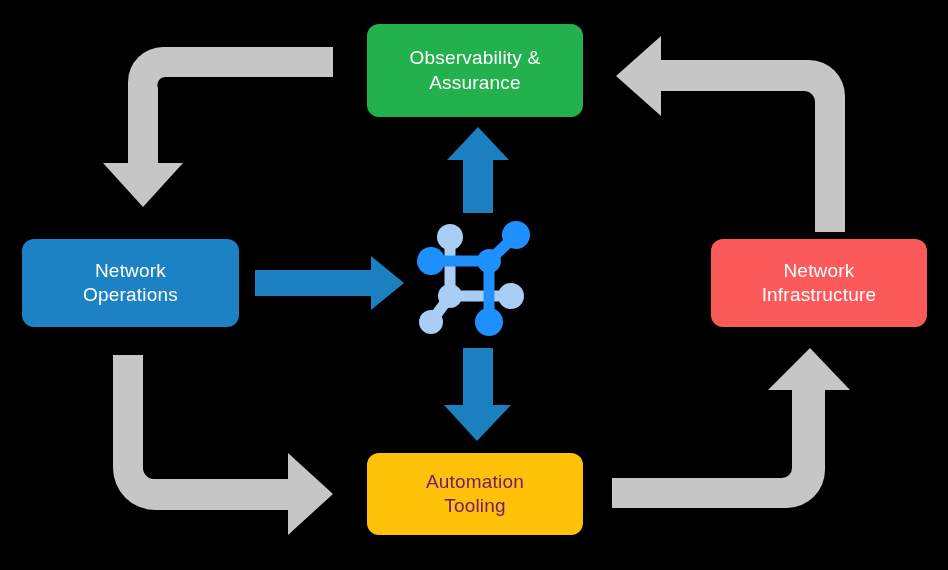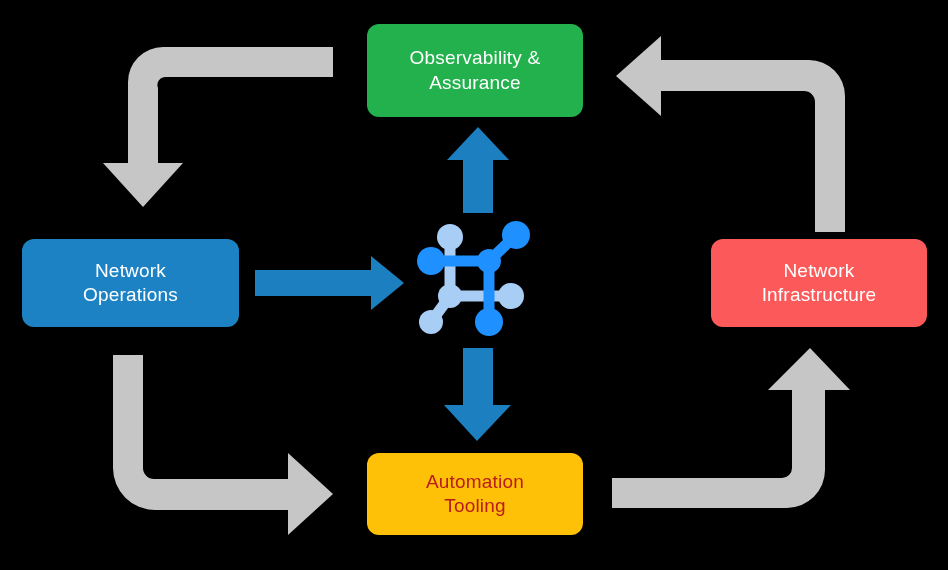--- a/index.html
+++ b/index.html
@@ -142,18 +142,18 @@
   <div class="node-box" id="box-network-operations" style="background-color: rgb(28, 130, 196); color: rgb(255, 255, 255);">
     <span class="node-label">Network
 Operations</span>
   </div>
 
   <div class="node-box" id="box-network-infrastructure" style="background-color: rgb(252, 90, 90); color: rgb(255, 255, 255);">
     <span class="node-label">Network
 Infrastructure</span>
   </div>
 
-  <div class="node-box" id="box-automation-tooling" style="background-color: rgb(255, 193, 7); color: #b91c1c;">
+  <div class="node-box" id="box-automation-tooling" style="background-color: rgb(255, 193, 7); color: #701a75;">
     <span class="node-label">Automation
 Tooling</span>
   </div>
 
 </div>
 
 </body></html>

